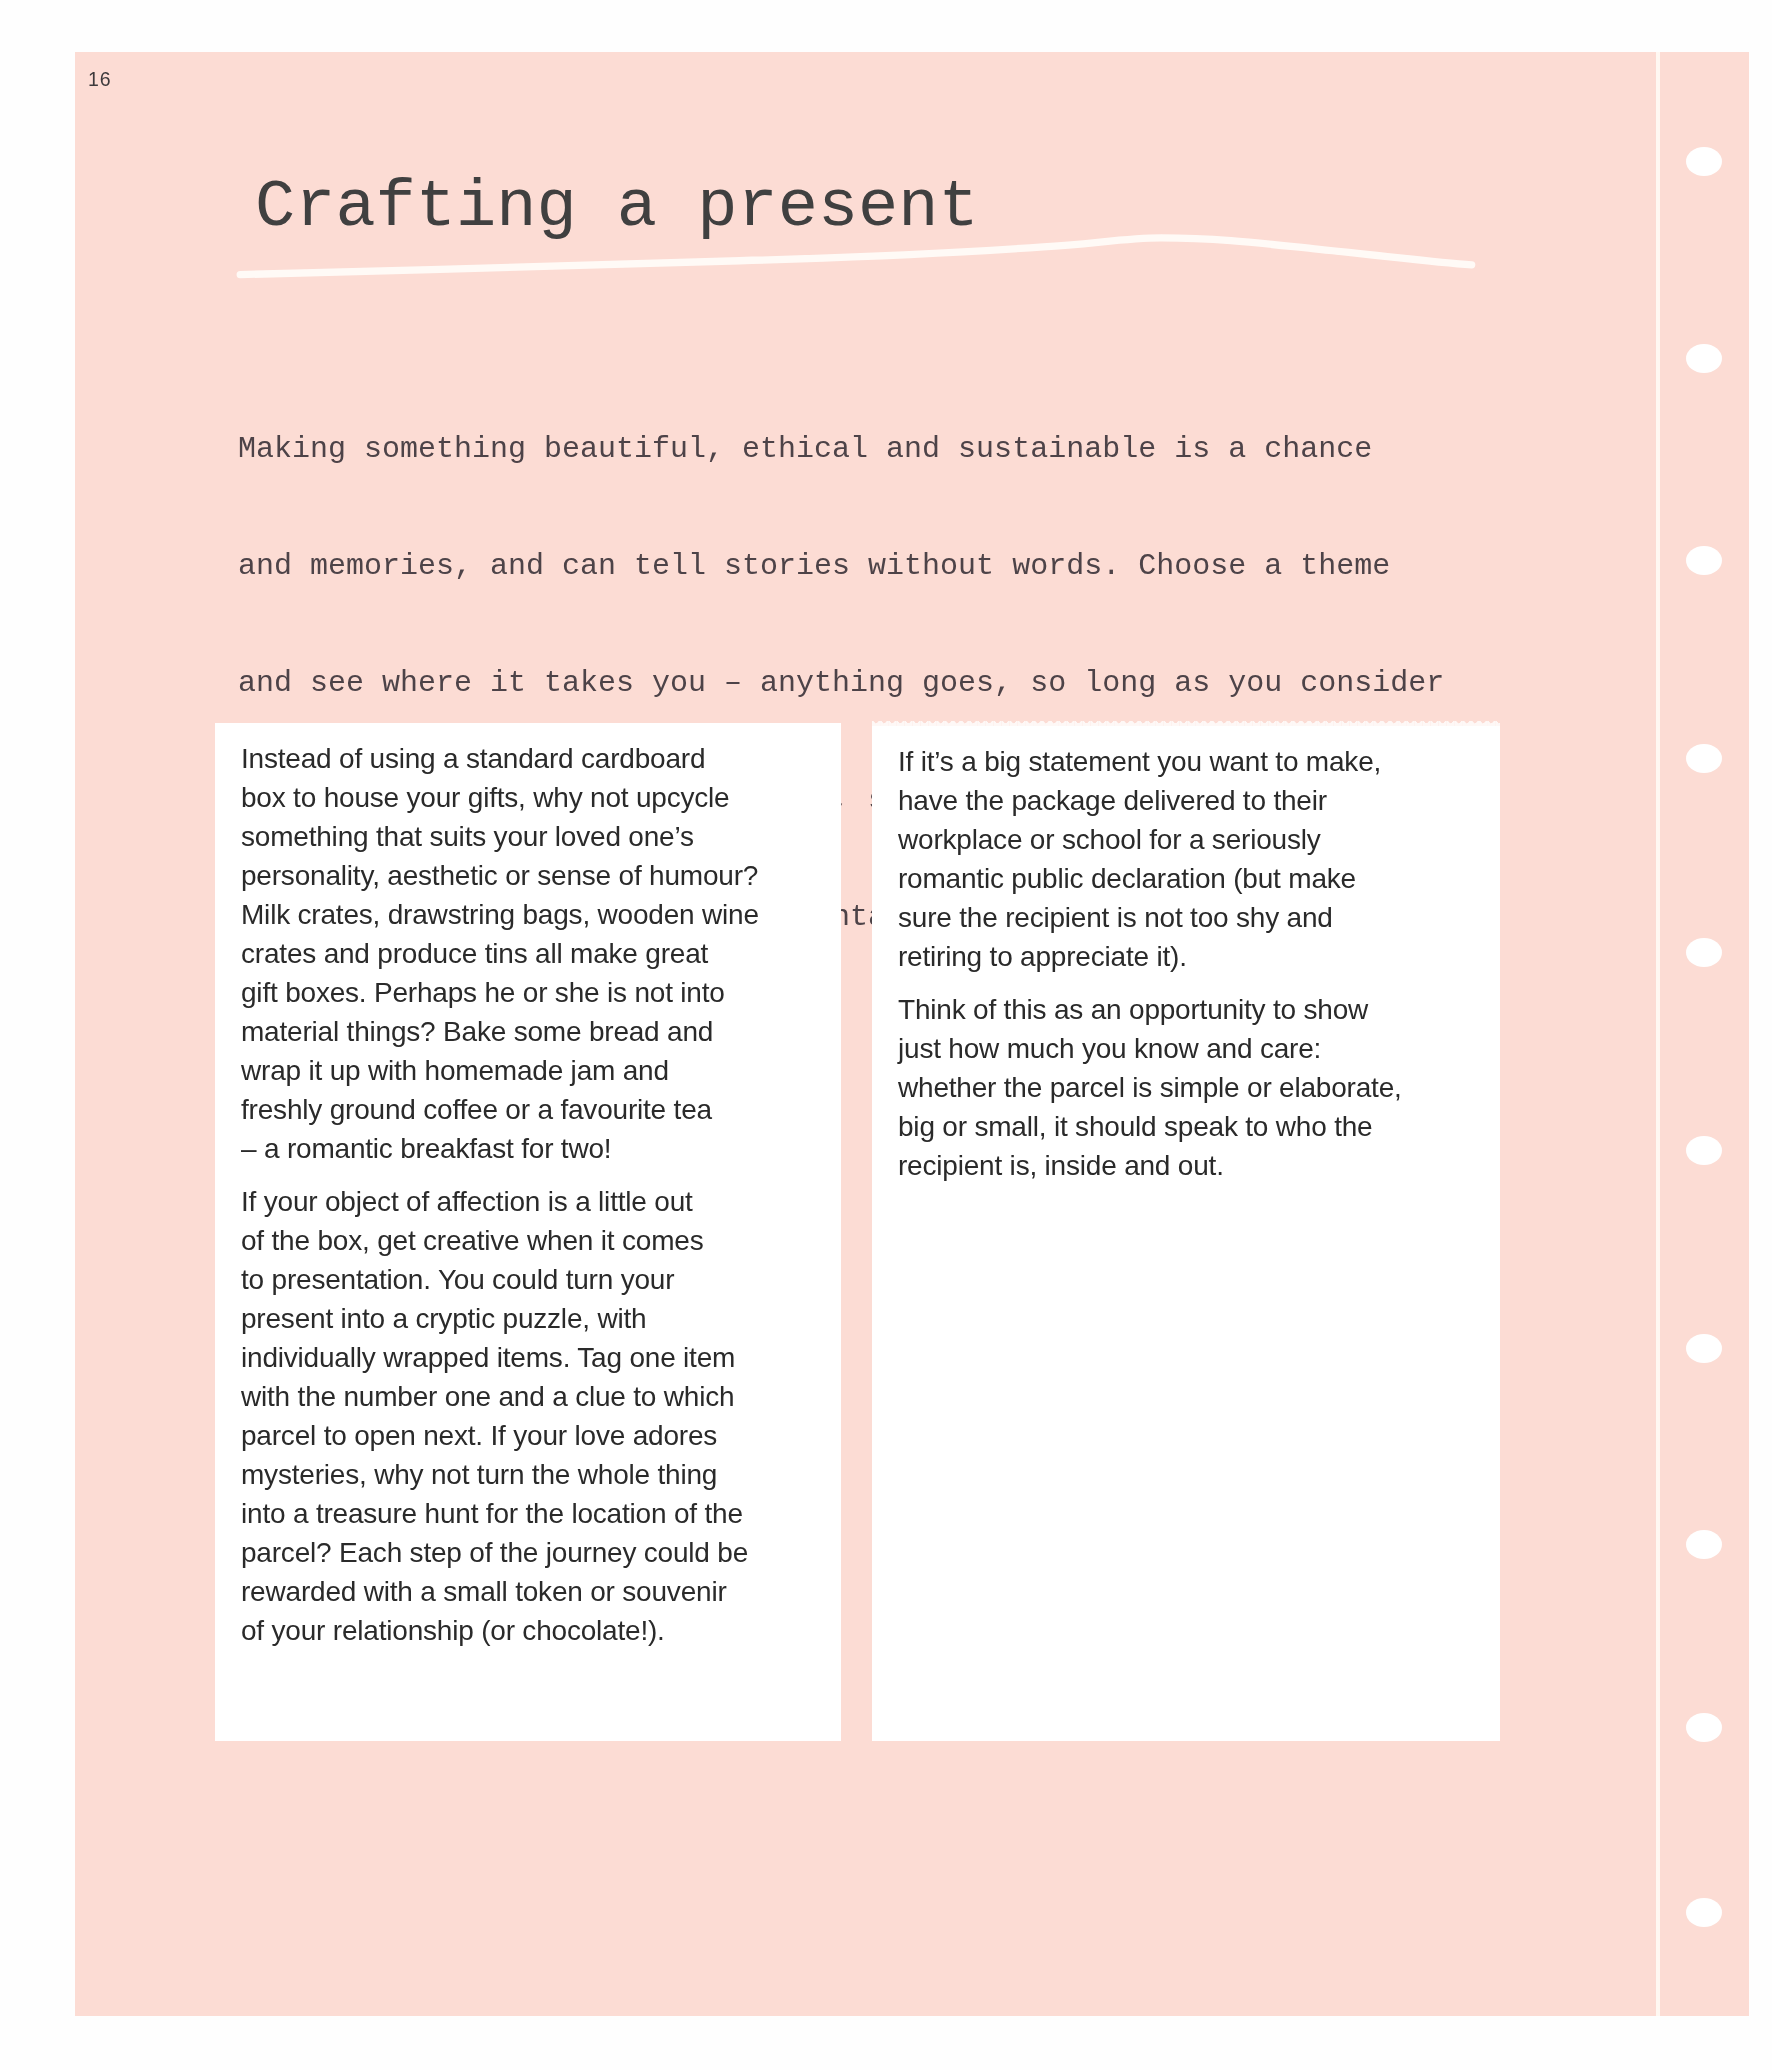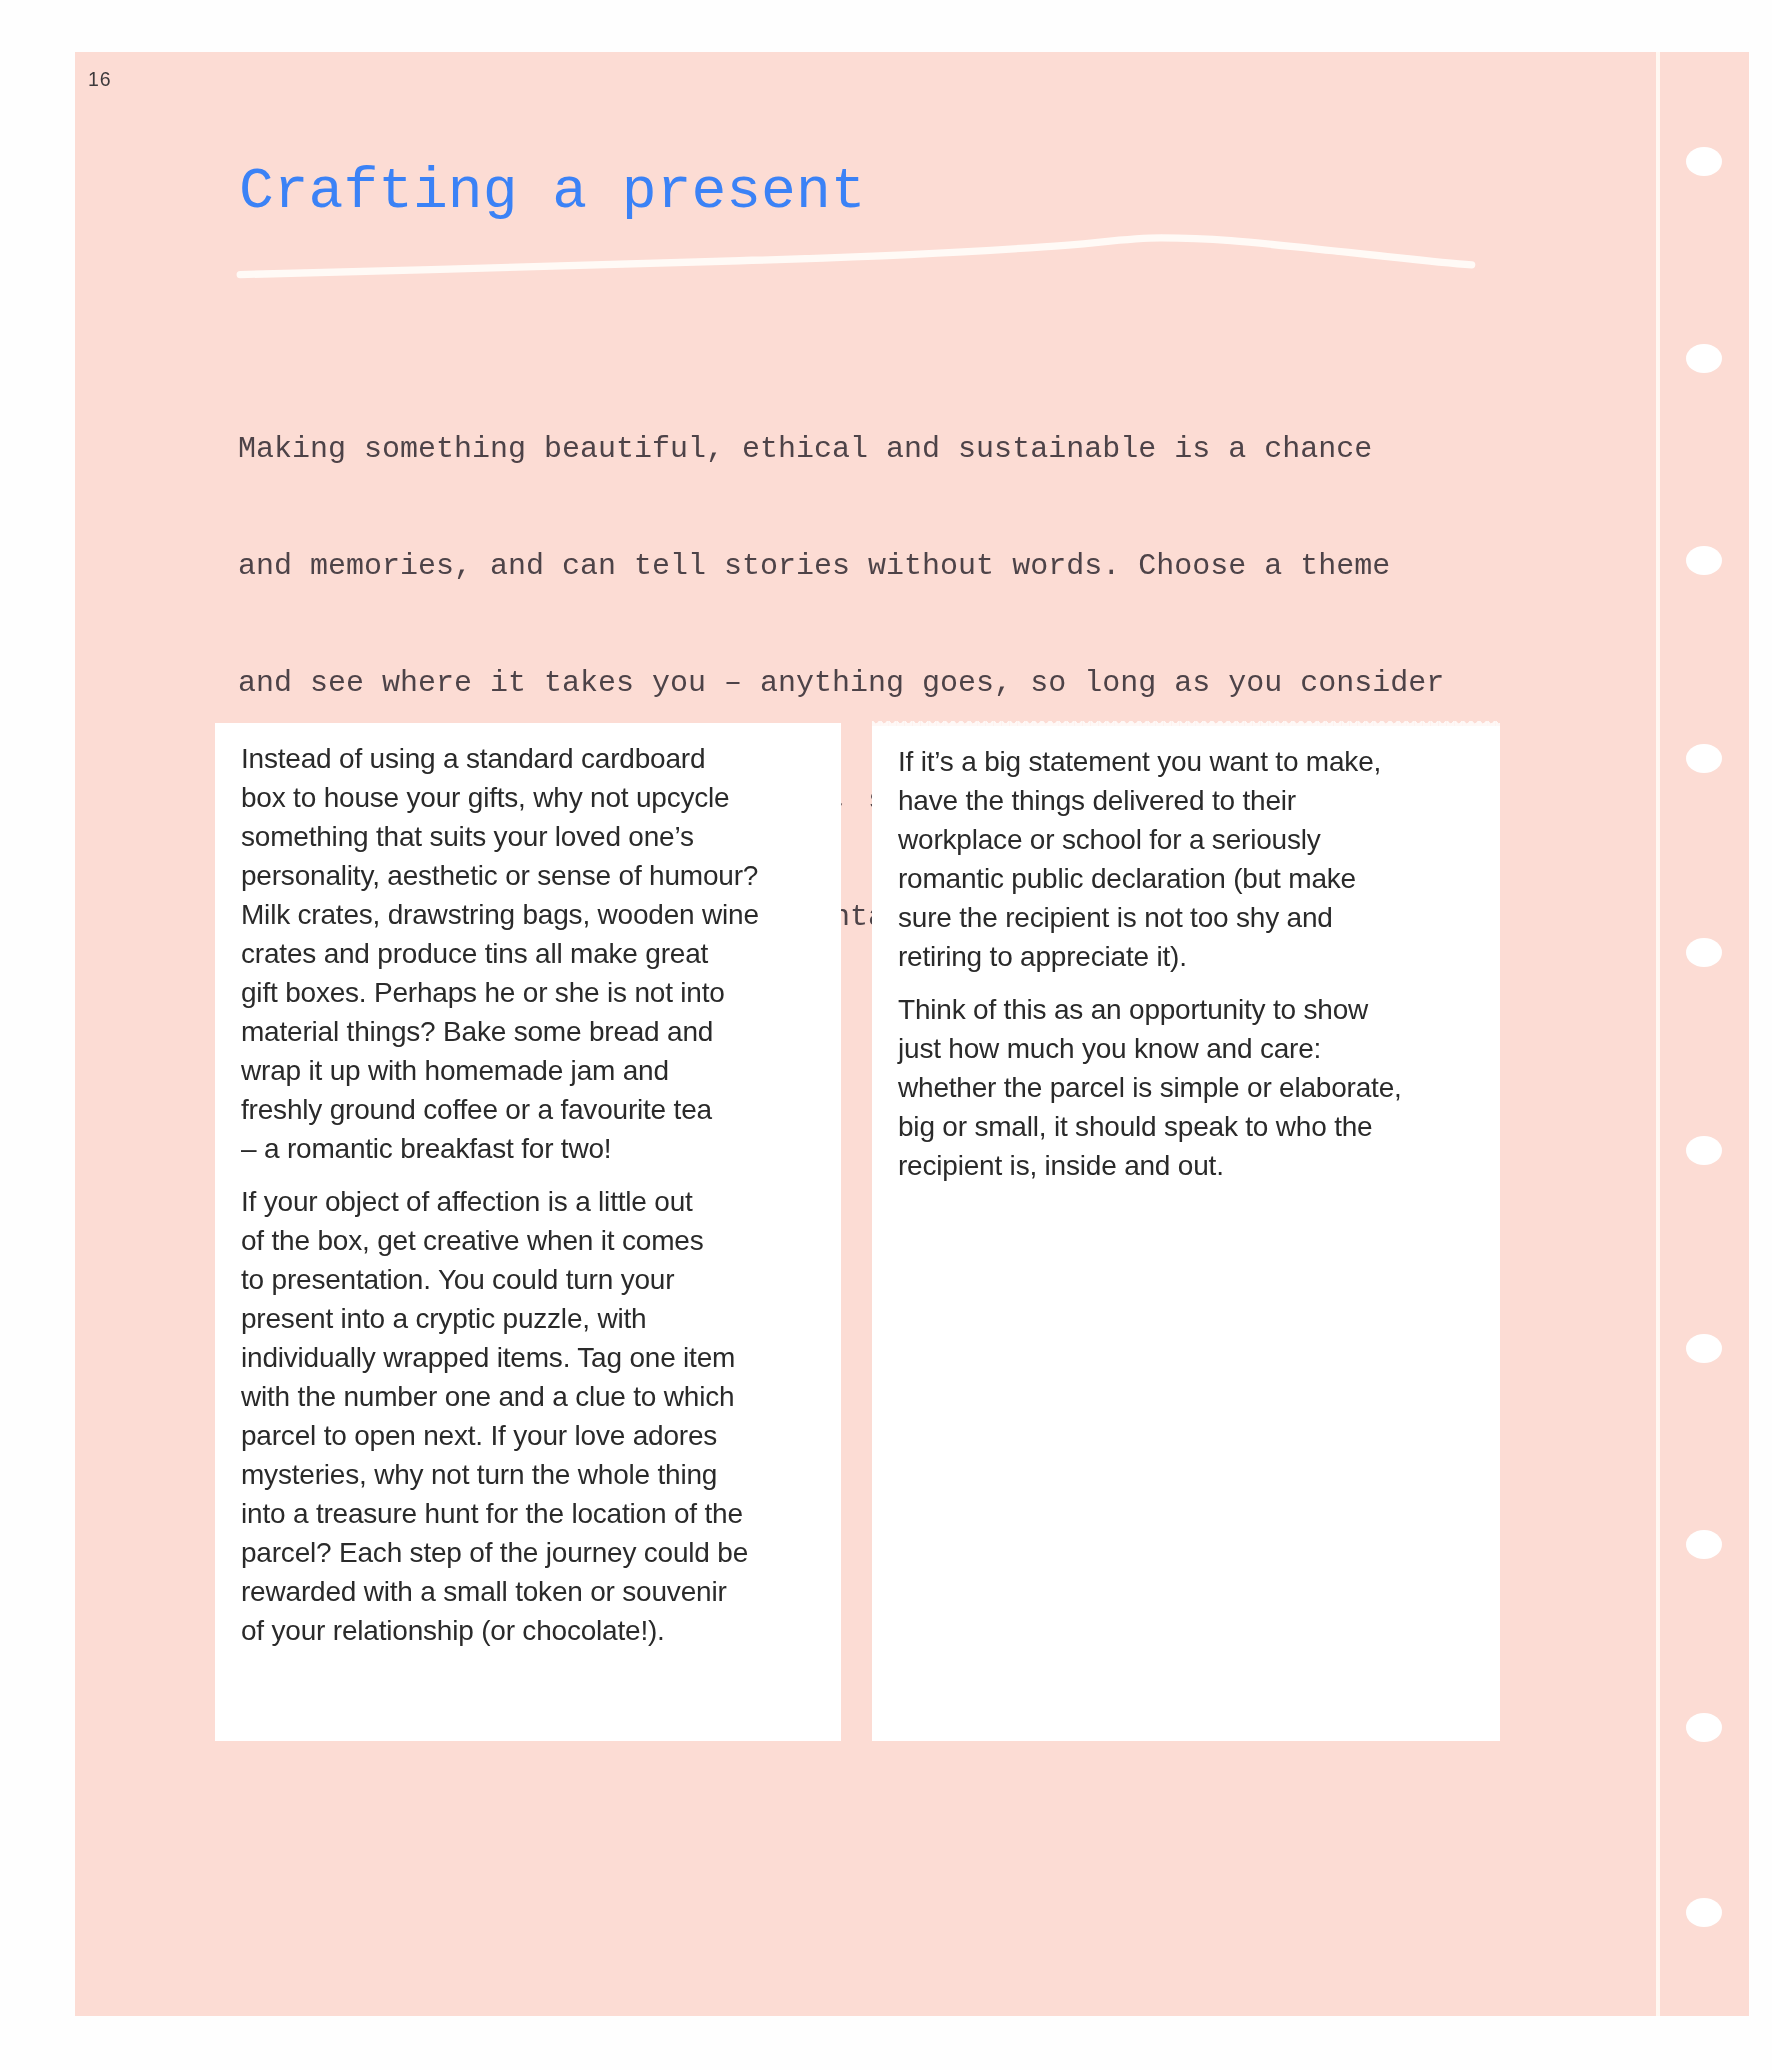--- a/index.html
+++ b/index.html
@@ -28,26 +28,26 @@
       top: 68px;
       font-family: Liberation Sans, sans-serif;
       font-size: 19.5px;
       color: #3d3a3c;
       letter-spacing: 0.8px;
     }
     .title {
       position: absolute;
       left: 239px;
       top: 151px;
-      margin: 0;
+      margin: 16px;
       font-family: "Liberation Mono", monospace;
       font-weight: normal;
-      font-size: 58px;
+      font-size: 67px;
       line-height: 81px;
-      color: #3b82f6;
+      color: #404040;
       white-space: nowrap;
     }
     .title-rule {
       position: absolute;
       left: 0;
       top: 0;
       width: 1773px;
       height: 326px;
       pointer-events: none;
     }
@@ -170,21 +170,21 @@
 <span>into a treasure hunt for the location of the</span>
 <span>parcel? Each step of the journey could be</span>
 <span>rewarded with a small token or souvenir</span>
 <span>of your relationship (or chocolate!).</span></p>
   </div>
 </div>
 
 <div class="card card-right">
   <div class="card-text">
     <p><span>If it’s a big statement you want to make,</span>
-<span>have the things delivered to their</span>
+<span>have the package delivered to their</span>
 <span>workplace or school for a seriously</span>
 <span>romantic public declaration (but make</span>
 <span>sure the recipient is not too shy and</span>
 <span>retiring to appreciate it).</span></p>
     <p><span>Think of this as an opportunity to show</span>
 <span>just how much you know and care:</span>
 <span>whether the parcel is simple or elaborate,</span>
 <span>big or small, it should speak to who the</span>
 <span>recipient is, inside and out.</span></p>
   </div>

